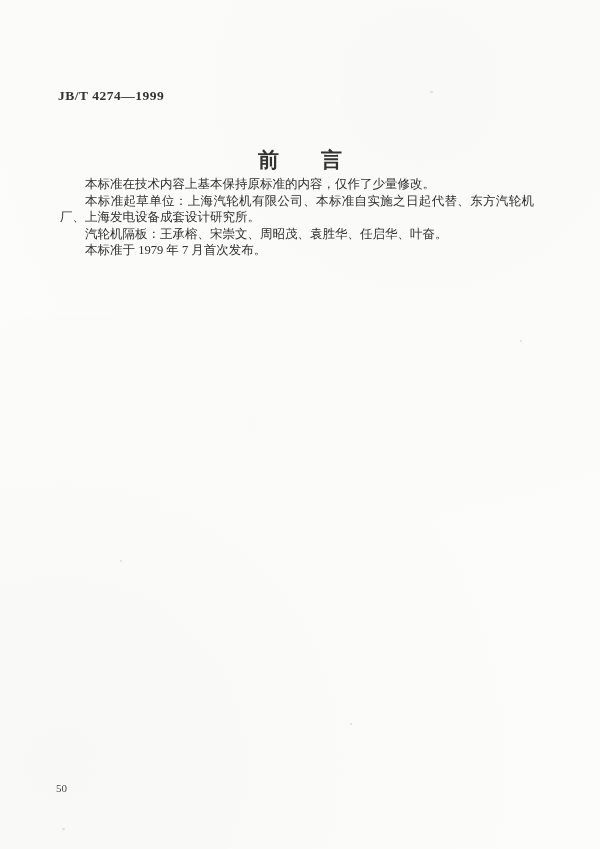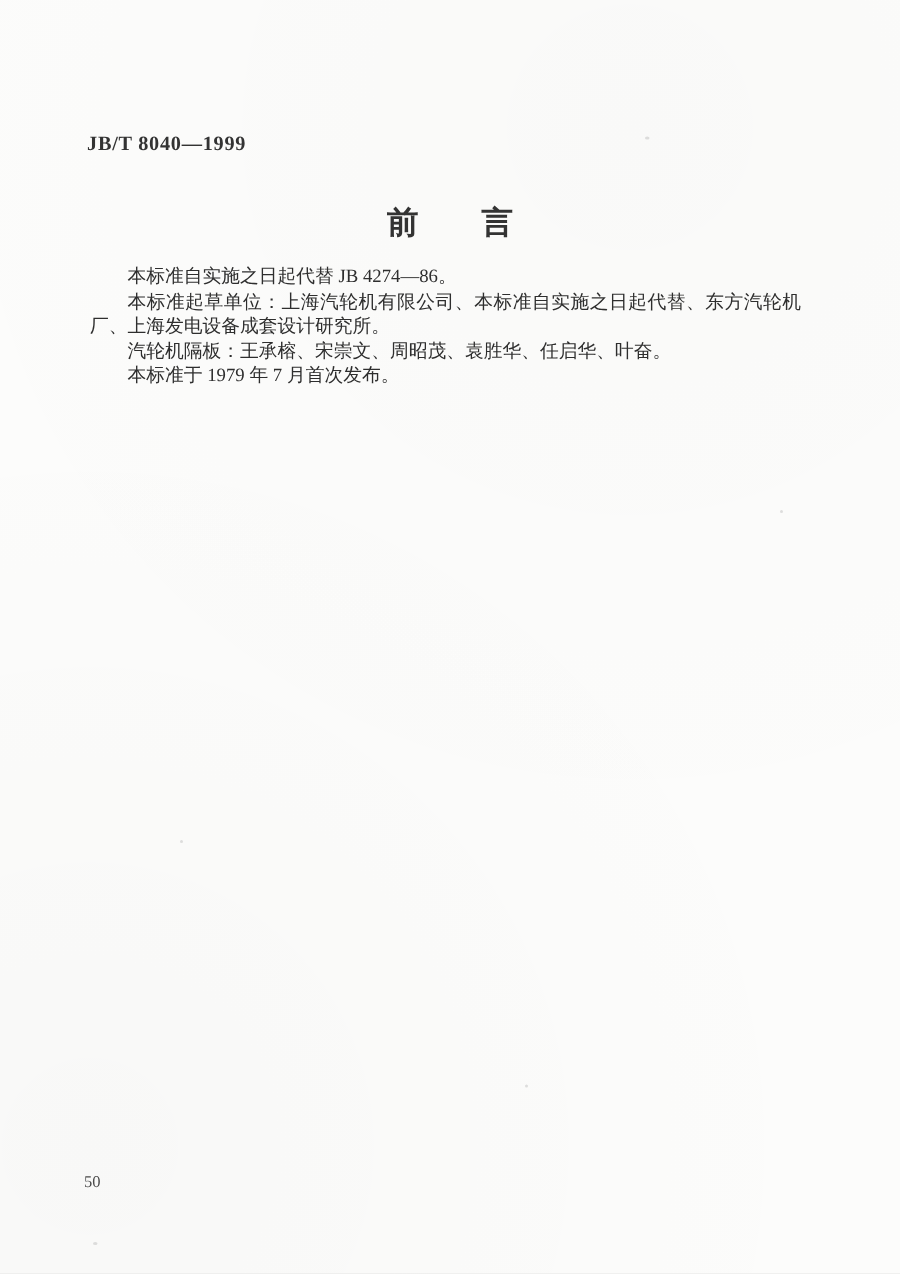--- a/index.html
+++ b/index.html
@@ -24,21 +24,21 @@
     position: absolute;
     left: 58px;
     top: 88px;
     font-size: 13.5px;
     font-weight: bold;
     letter-spacing: 0.5px;
     color: #333;
   }
   .doc-title {
     position: absolute;
-    top: 134px;
+    top: 146px;
     left: 0;
     width: 100%;
     text-align: center;
     font-size: 21px;
     font-weight: bold;
     color: #333;
   }
   .doc-body {
     position: absolute;
     left: 60px;
@@ -70,26 +70,26 @@
   .s2 { left: 520px; top: 340px; width: 2px; height: 2px; }
   .s3 { left: 120px; top: 560px; width: 2px; height: 2px; }
   .s4 { left: 350px; top: 723px; width: 2px; height: 2px; }
   .s5 { left: 62px;  top: 828px; width: 3px; height: 2px; }
 </style>
 </head>
 <body>
 
 <div class="page">
 
-  <div class="doc-header">JB/T 8040—1999</div>
+  <div class="doc-header">JB/T 4274—1999</div>
 
   <div class="doc-title">前　　言</div>
 
   <div class="doc-body">
-    <p>本标准自实施之日起代替 JB 4274—86。</p>
+    <p>本标准在技术内容上基本保持原标准的内容，仅作了少量修改。</p>
     <p>本标准起草单位：上海汽轮机有限公司、本标准自实施之日起代替、东方汽轮机厂、上海发电设备成套设计研究所。</p>
     <p>汽轮机隔板：王承榕、宋崇文、周昭茂、袁胜华、任启华、叶奋。</p>
     <p>本标准于 1979 年 7 月首次发布。</p>
   </div>
 
   <div class="page-number">50</div>
 
   <div class="speck s1"></div>
   <div class="speck s2"></div>
   <div class="speck s3"></div>

